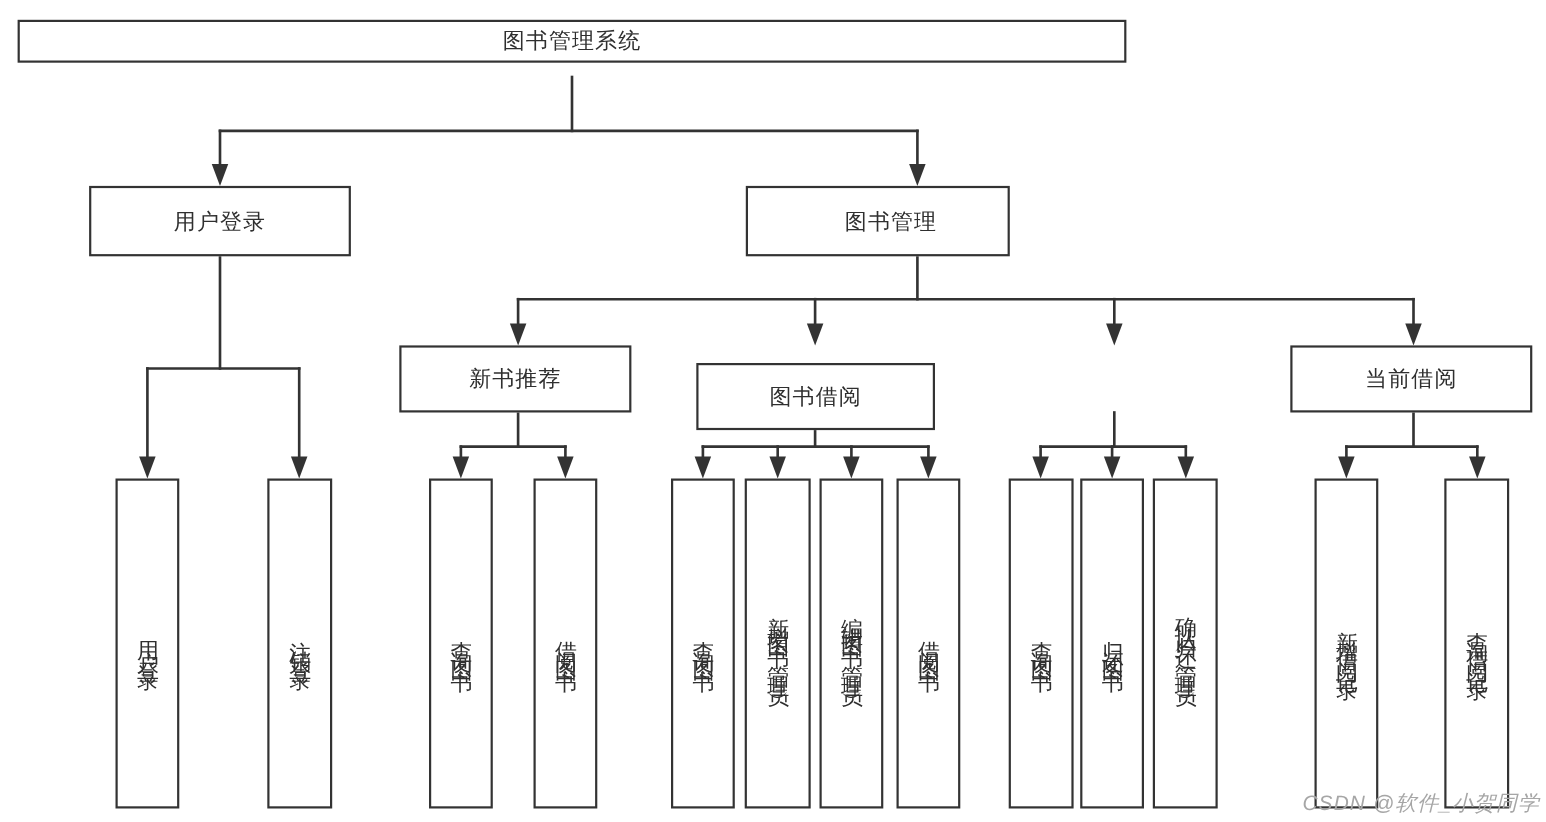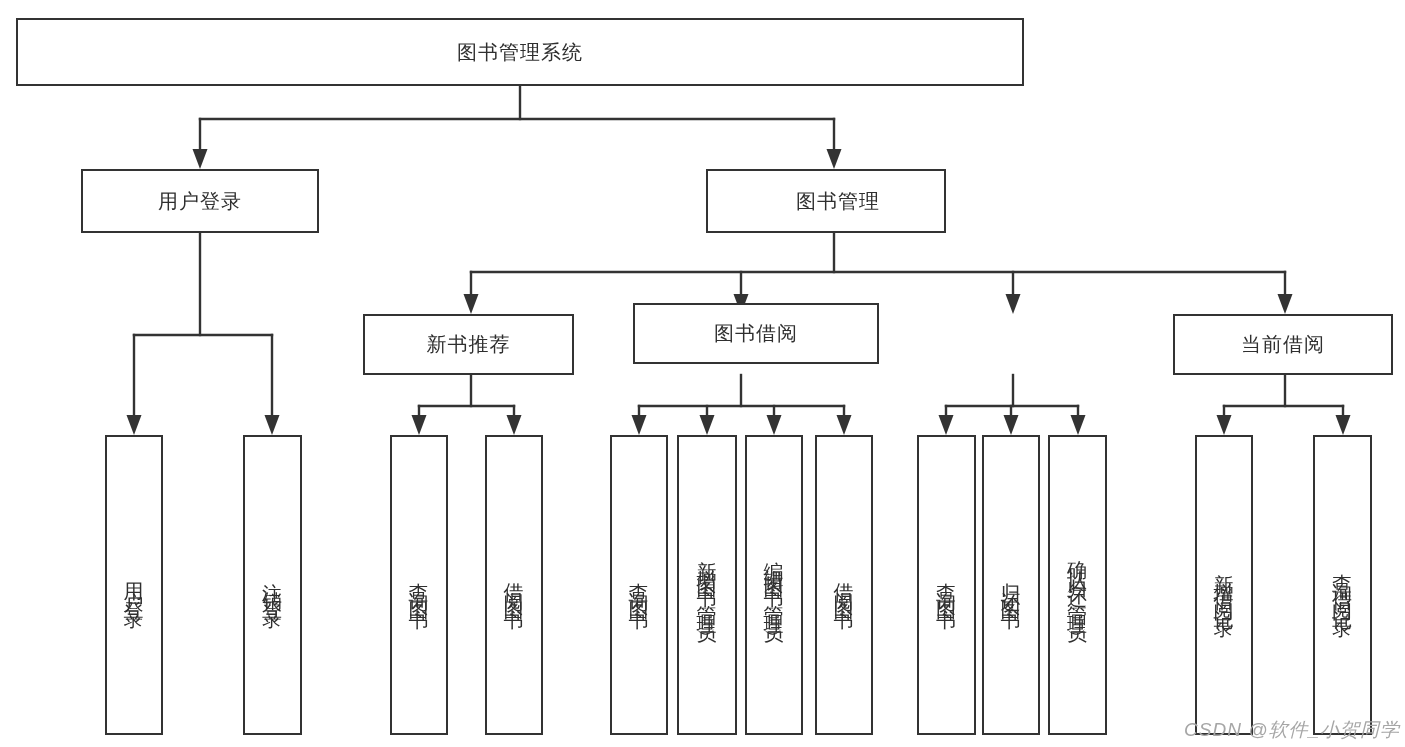--- a/index.html
+++ b/index.html
@@ -103,35 +103,35 @@
       <line x1="1078" y1="406" x2="1078" y2="417" stroke="#333333" stroke-width="2.4" stroke-linecap="square"></line>
       <polygon points="1070.5,415 1085.5,415 1078,435" fill="#333333"></polygon>
       <line x1="1285" y1="375" x2="1285" y2="406" stroke="#333333" stroke-width="2.4" stroke-linecap="square"></line>
       <line x1="1224" y1="406" x2="1343" y2="406" stroke="#333333" stroke-width="2.4" stroke-linecap="square"></line>
       <line x1="1224" y1="406" x2="1224" y2="417" stroke="#333333" stroke-width="2.4" stroke-linecap="square"></line>
       <polygon points="1216.5,415 1231.5,415 1224,435" fill="#333333"></polygon>
       <line x1="1343" y1="406" x2="1343" y2="417" stroke="#333333" stroke-width="2.4" stroke-linecap="square"></line>
       <polygon points="1335.5,415 1350.5,415 1343,435" fill="#333333"></polygon>
     </svg>
 
-  <div class="node" style="left:16px; top:18px; width:1008px; height:68px;">
+  <div class="node" style="left:16px; top:18px; width:1008px; height:39px;">
     <span>图书管理系统</span>
   </div>
 
   <div class="node" style="left:81px; top:169px; width:238px; height:64px;">
     <span>用户登录</span>
   </div>
-  <div class="node" style="left:706px; top:169px; width:240px; height:64px;padding-left:24px;">
+  <div class="node" style="left:678px; top:169px; width:240px; height:64px;padding-left:24px;">
     <span>图书管理</span>
   </div>
 
   <div class="node" style="left:363px; top:314px; width:211px; height:61px;">
     <span>新书推荐</span>
   </div>
-  <div class="node" style="left:633px; top:303px; width:246px; height:61px;">
+  <div class="node" style="left:633px; top:330px; width:217px; height:61px;">
     <span>图书借阅</span>
   </div>
   <div class="node" style="left:1173px; top:314px; width:220px; height:61px;">
     <span>当前借阅</span>
   </div>
 
   <div class="node leaf" style="left:105px; top:435px; width:58px; height:300px;">
     <span class="vtext">用户登录</span>
   </div>
   <div class="node leaf" style="left:243px; top:435px; width:59px; height:300px;">

